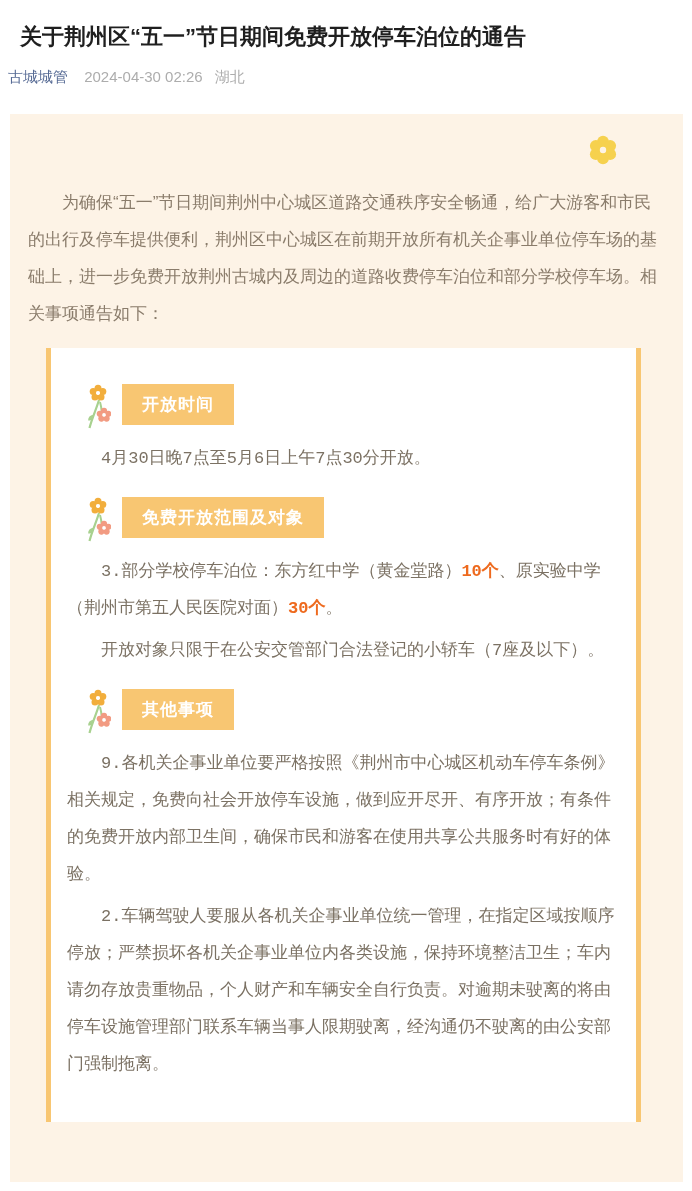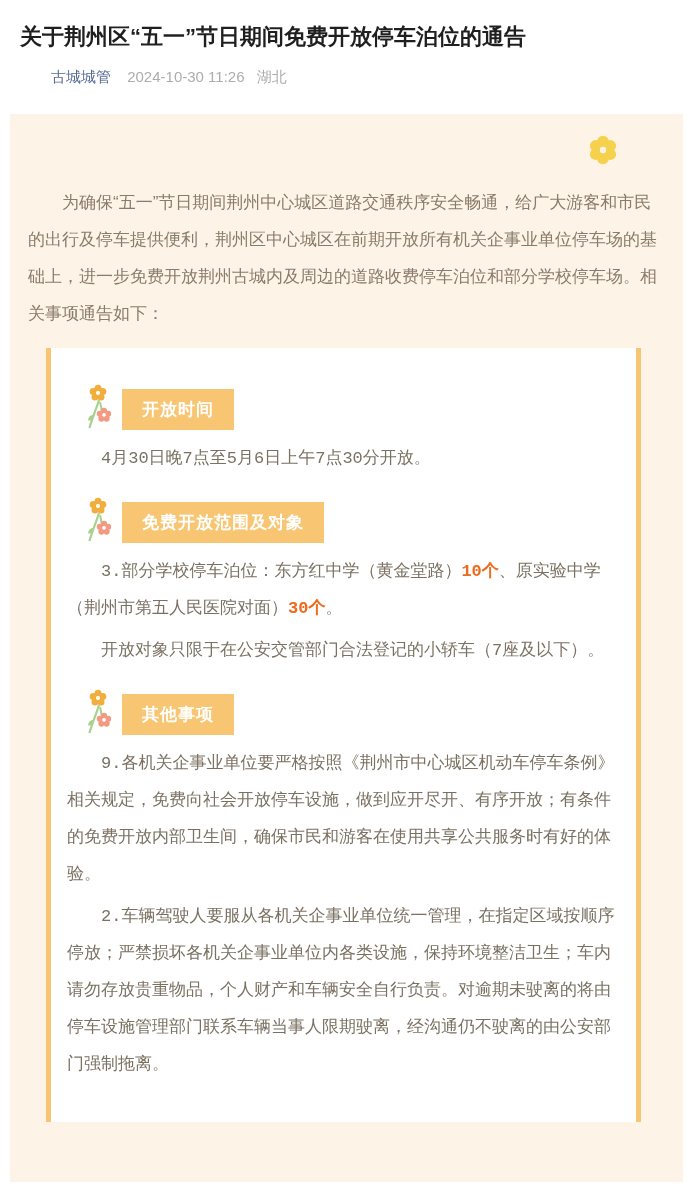--- a/index.html
+++ b/index.html
@@ -20,21 +20,21 @@
     font-weight: 700;
     color: #1f1f1f;
     line-height: 1.35;
   }
   .byline {
     margin: 15px 8px 0 8px;
     font-size: 15px;
     line-height: 20px;
     white-space: nowrap;
   }
-  .byline .author { color: #576b95; margin-right: 12px; cursor: pointer; margin-left: 43px; }
+  .byline .author { color: #576b95; margin-right: 12px; cursor: pointer; }
   .byline .meta   { color: #adadad; margin-right: 8px; }
 
   
   .content {
     position: relative;
     width: 673px;
     margin: 27px 0 0 10px;
     background: #fdf3e6;
     padding: 20px 0 40px 0;
     min-height: 1068px;
@@ -57,21 +57,21 @@
   
   .card {
     margin: 16px 42px 0 36px;
     background: #ffffff;
     border-left: 5px solid #f8c672;
     border-right: 5px solid #f8c672;
     padding: 16px 12px 34px 16px;
   }
   .section-header {
     display: flex;
-    align-items: flex-end;
+    align-items: flex-start;
     margin: 20px 0 10px 18px;
   }
   .bouquet { width: 26px; height: 46px; margin-right: 11px; flex: 0 0 auto; }
   .badge {
     display: inline-block;
     background: #f8c672;
     color: #ffffff;
     font-size: 17px;
     font-weight: 700;
     padding: 9px 20px;
@@ -89,21 +89,21 @@
 </style>
 </head>
 <body>
 
 <div class="page">
 
   <h1 class="title">关于荆州区“五一”节日期间免费开放停车泊位的通告</h1>
 
   <div class="byline">
     <span class="author">古城城管</span>
-    <span class="meta">2024-10-30 11:26</span>
+    <span class="meta">2024-04-30 02:26</span>
     <span class="meta">湖北</span>
   </div>
 
   <div class="content">
 
     <svg class="flower-top" viewBox="0 0 34 34" aria-hidden="true">
       <g fill="#f6d14e">
         <circle cx="17" cy="8.2" r="6.3"></circle>
         <circle cx="24.6" cy="12.6" r="6.3"></circle>
         <circle cx="24.6" cy="21.4" r="6.3"></circle>

